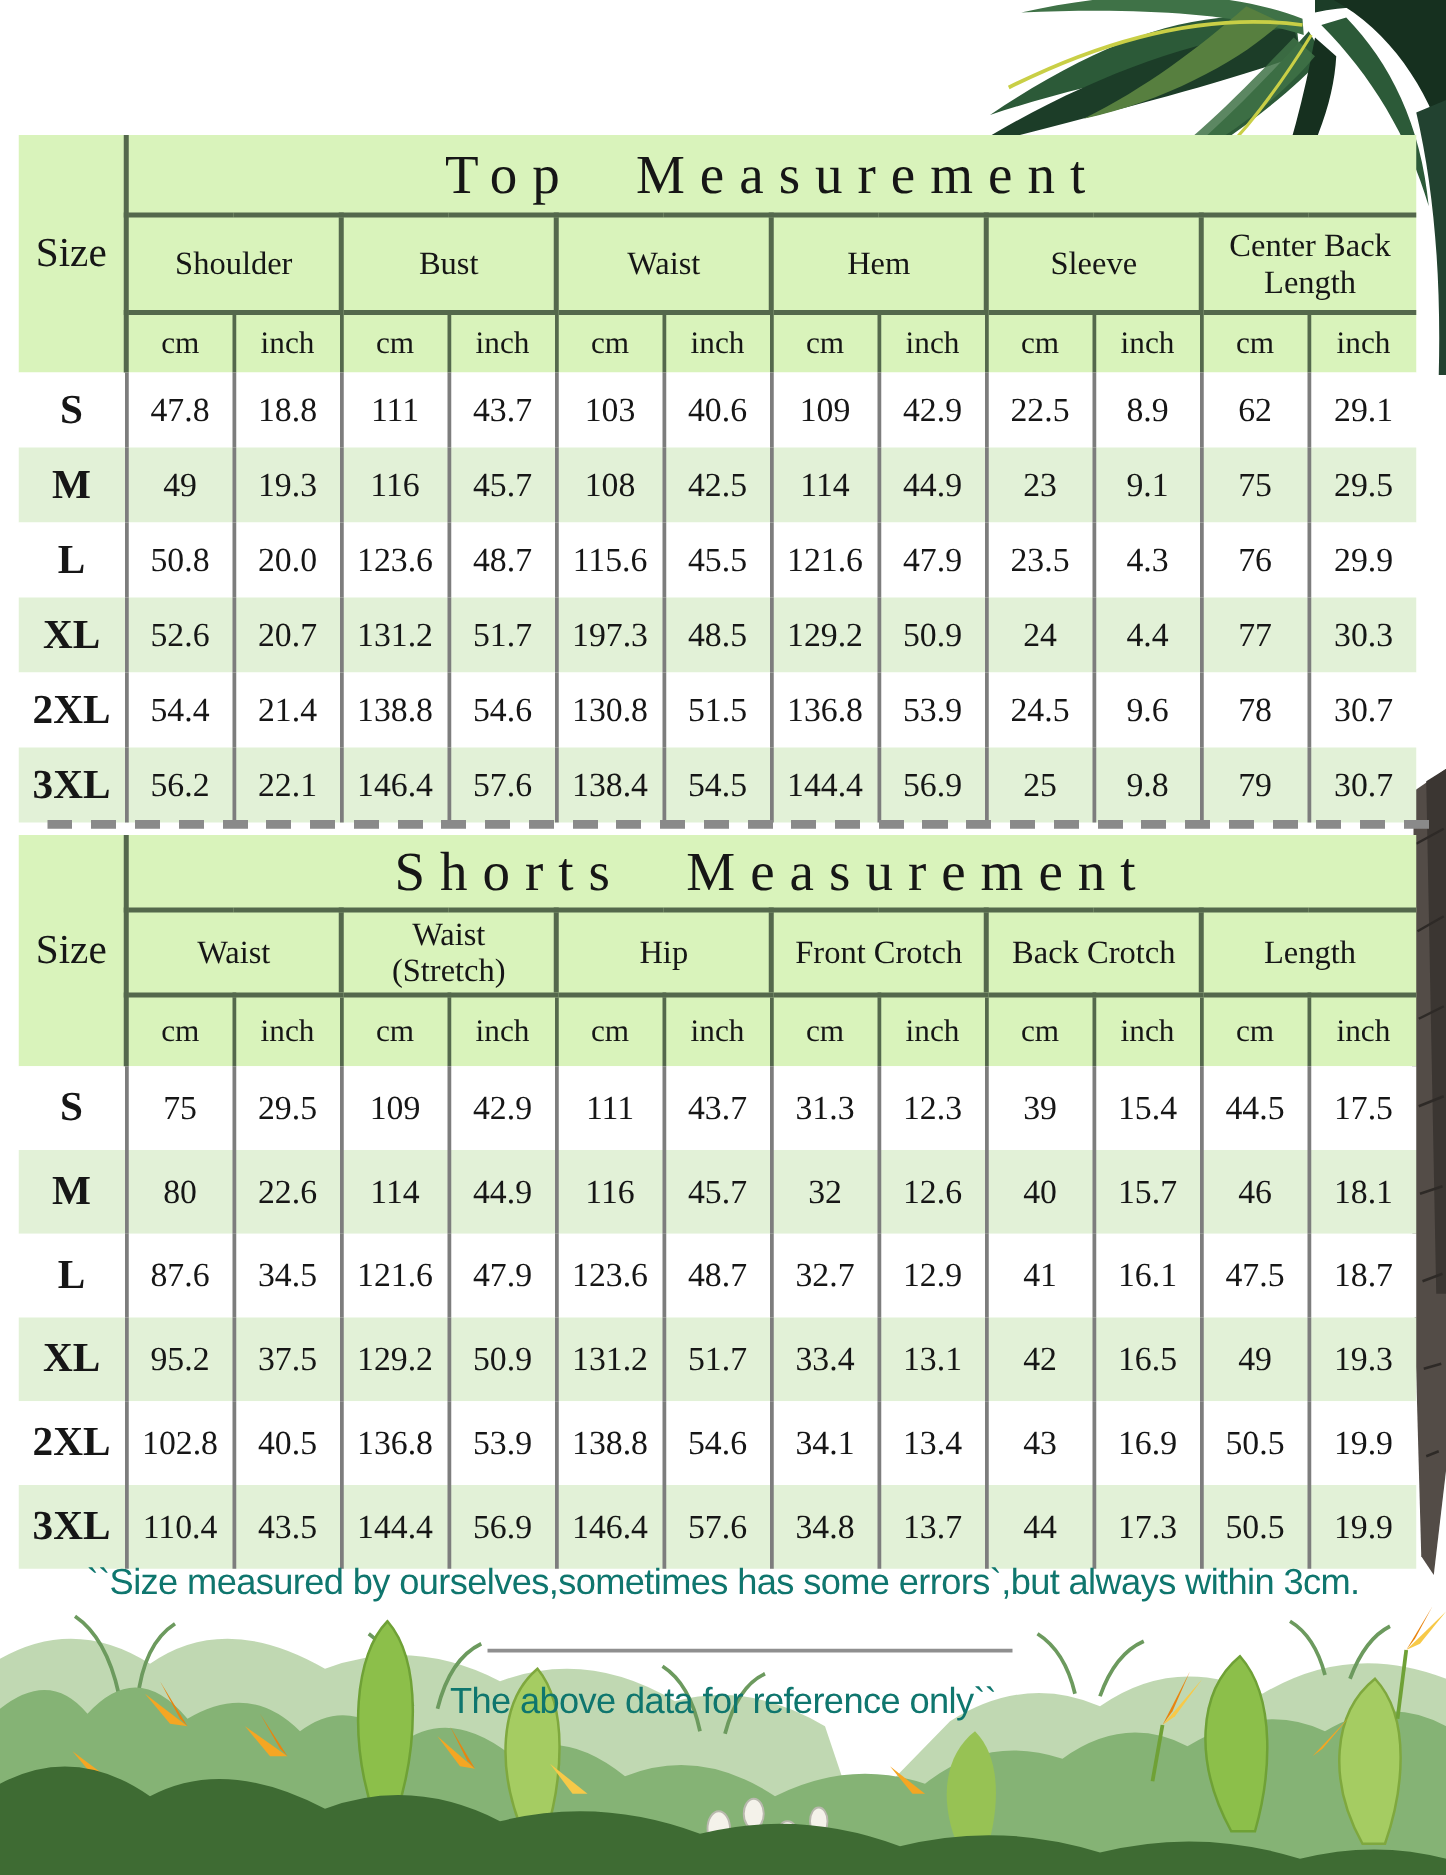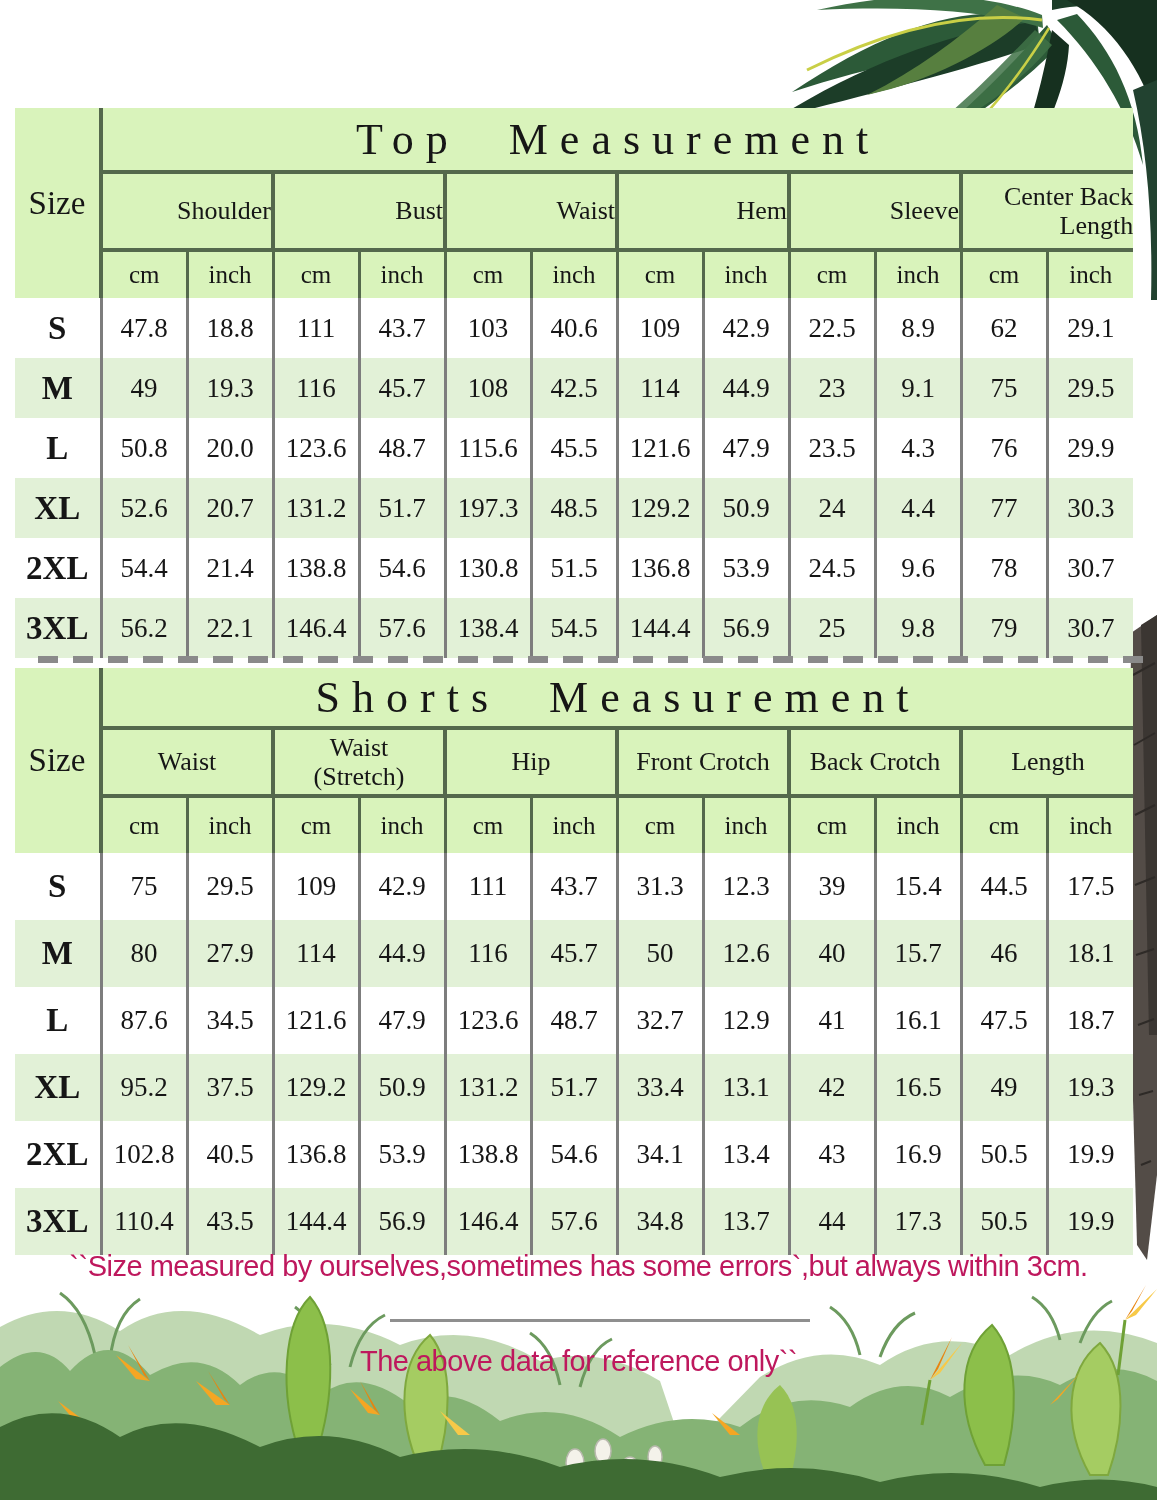--- a/index.html
+++ b/index.html
@@ -34,42 +34,42 @@
     border-bottom:4px solid var(--border-dark);
   }
   .t1 .title-cell{height:62px;}
   .t2 .title-cell{height:58px;}
   .size-head{font-size:33px;border-right:4px solid var(--border-dark);}
   .group-cell{
     font-size:26px;line-height:1.12;white-space:pre-line;
     border-bottom:4px solid var(--border-dark);
     border-left:4px solid var(--border-dark);
   }
-  .t1 .group-row th{height:74px;text-align:right;}
+  .t1 .group-row th{height:74px;}
   .t2 .group-row th{height:64px;}
   .unit-cell{font-size:25px;border-left:3px solid var(--border-dark);}
   .t1 .unit-row th{height:46px;}
   .t2 .unit-row th{height:55px;}
   .size-table tbody td{border-left:3px solid var(--border-gray);font-size:27px;background:#fff;}
   .size-table tbody td:first-child{border-left:none;font-weight:bold;font-size:33px;}
   .t1 tbody td{height:60px;}
   .t2 tbody td{height:67px;}
   .size-table tbody tr.tint td{background:var(--row-tint);}
 
   
   .dashes{
     position:absolute;left:38px;top:656px;width:1119px;height:7px;z-index:2;
     background:repeating-linear-gradient(90deg,var(--dash-gray) 0 20px,transparent 20px 35px);
   }
 
   
   .footer-line{
     position:absolute;left:0;width:1157px;text-align:center;z-index:3;
     font-family:"Liberation Sans",sans-serif;font-size:29px;letter-spacing:-0.5px;
-    color:#be185d;white-space:nowrap;
+    color:#0f766e;white-space:nowrap;
   }
   #footer-line-1{top:1250px;}
   #footer-line-2{top:1345px;}
   .footer-rule{position:absolute;left:390px;top:1319px;width:420px;height:3px;background:#8f8f8f;z-index:3;}
 </style>
 </head>
 <body>
 
 <div class="page">
 
@@ -280,26 +280,26 @@
           <td>31.3</td>
           <td>12.3</td>
           <td>39</td>
           <td>15.4</td>
           <td>44.5</td>
           <td>17.5</td>
         </tr>
         <tr class="tint">
           <td>M</td>
           <td>80</td>
-          <td>27.9</td>
+          <td>22.6</td>
           <td>114</td>
           <td>44.9</td>
           <td>116</td>
           <td>45.7</td>
-          <td>50</td>
+          <td>32</td>
           <td>12.6</td>
           <td>40</td>
           <td>15.7</td>
           <td>46</td>
           <td>18.1</td>
         </tr>
         <tr class="plain">
           <td>L</td>
           <td>87.6</td>
           <td>34.5</td>

